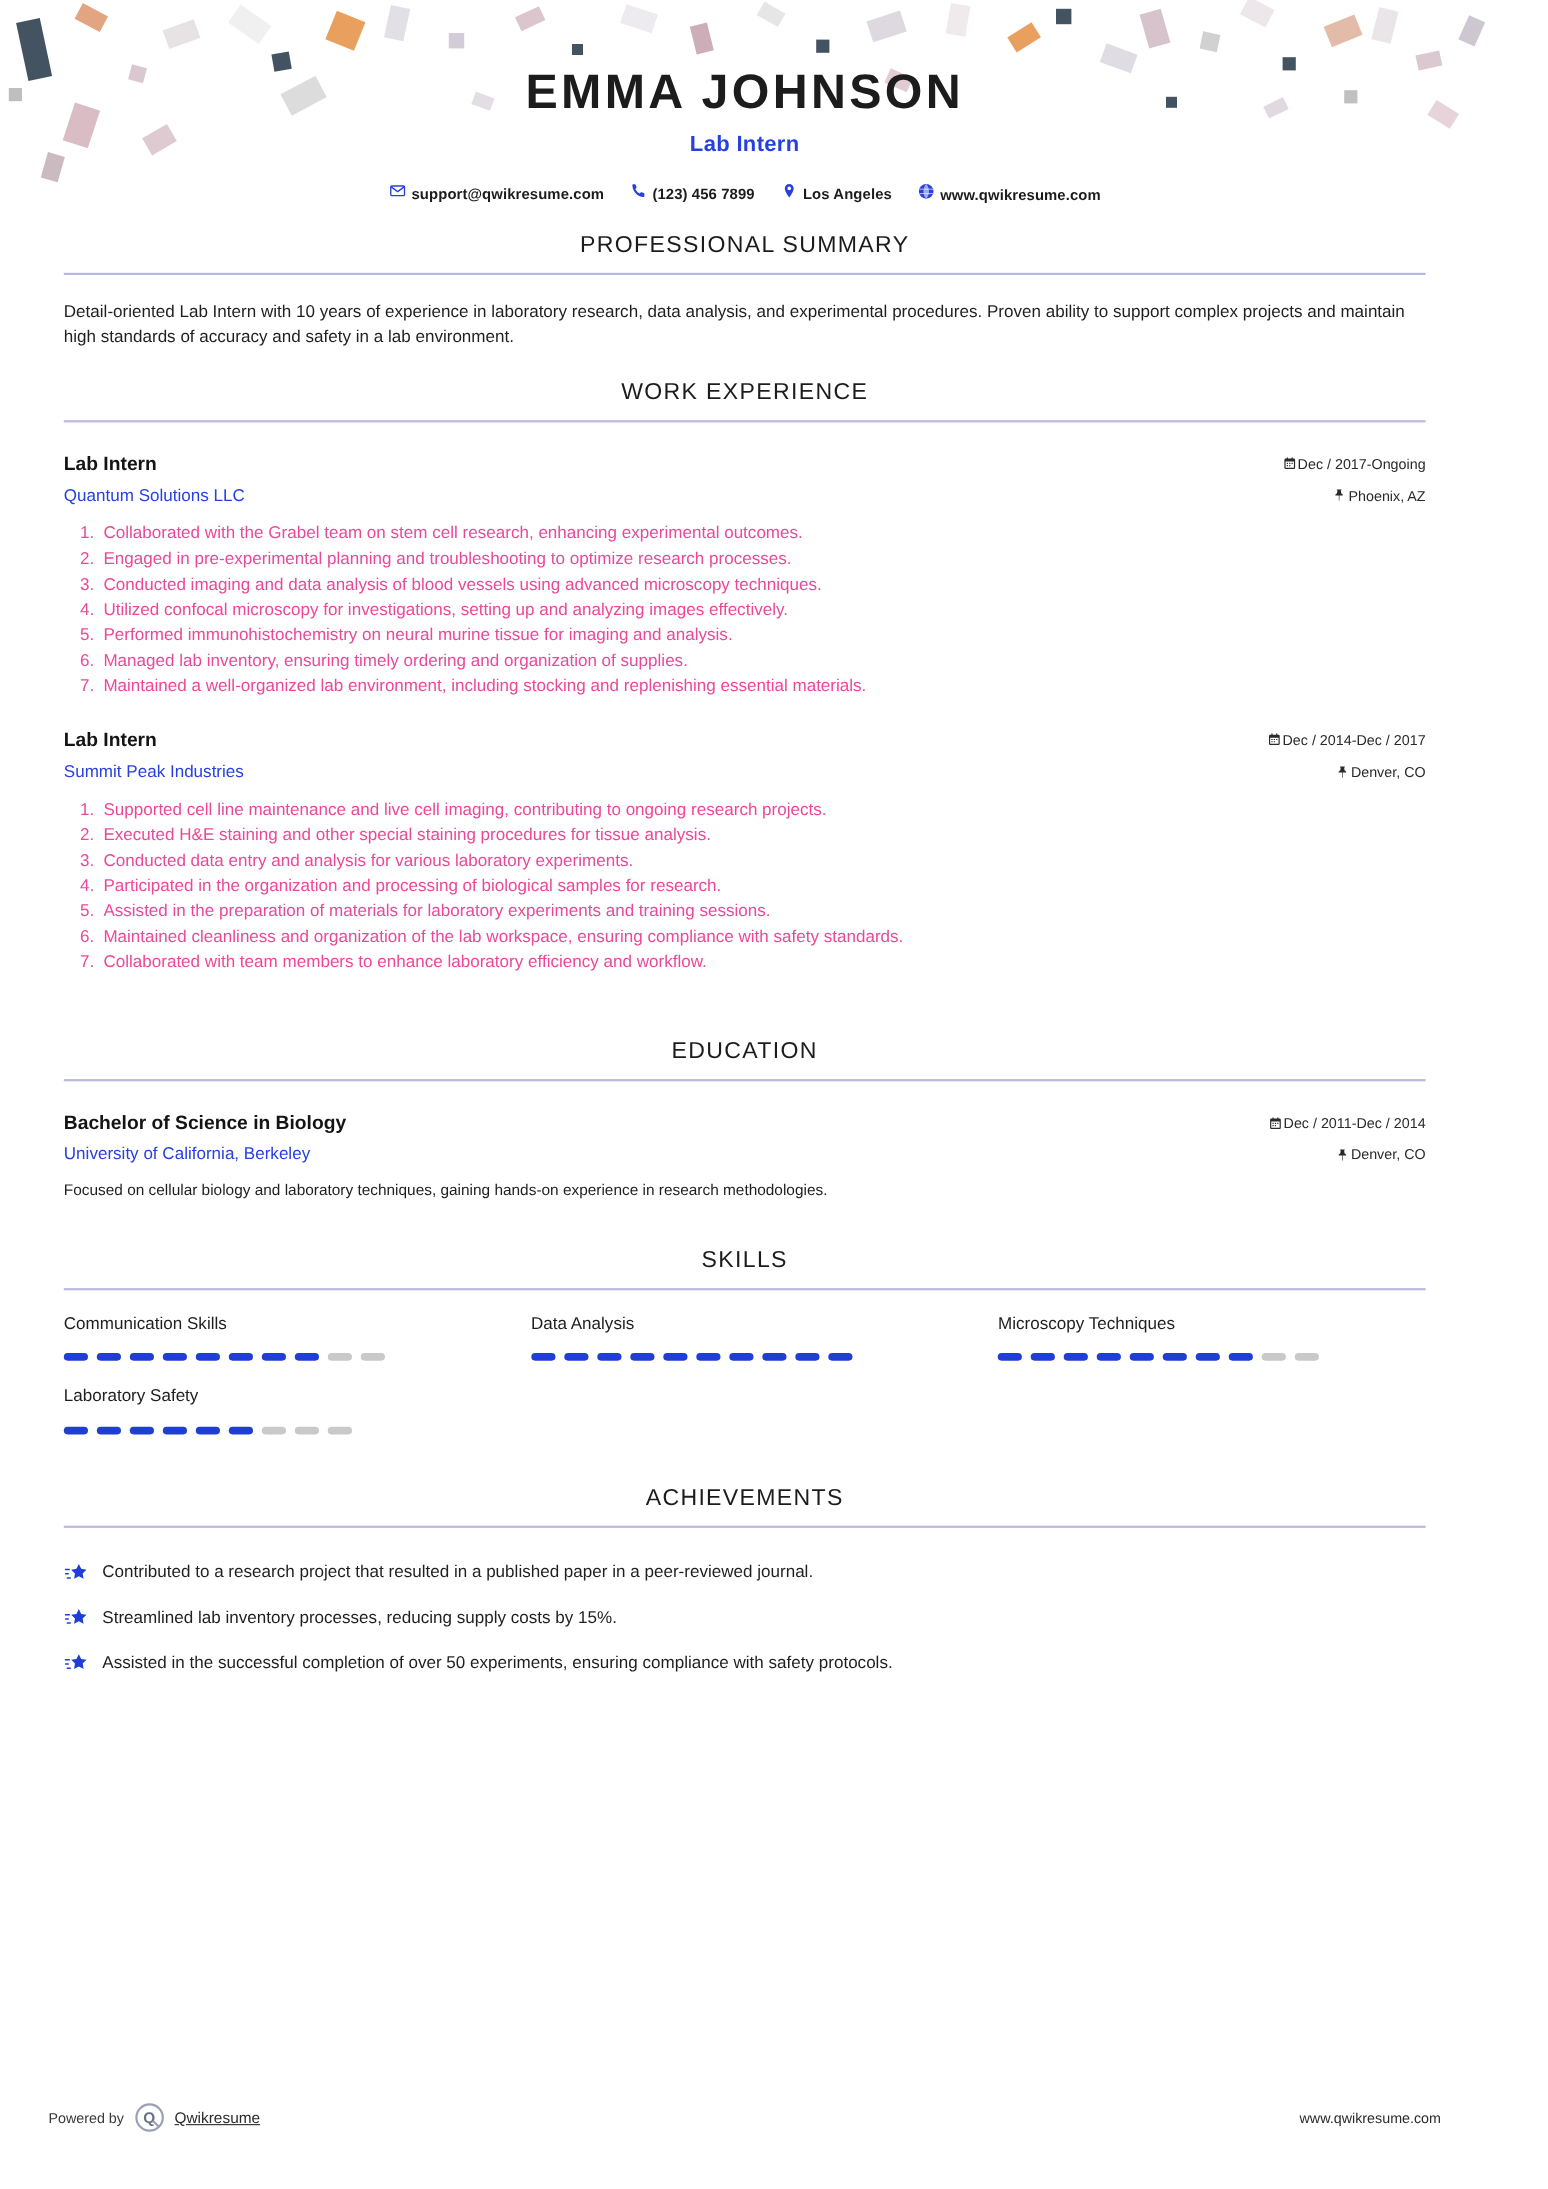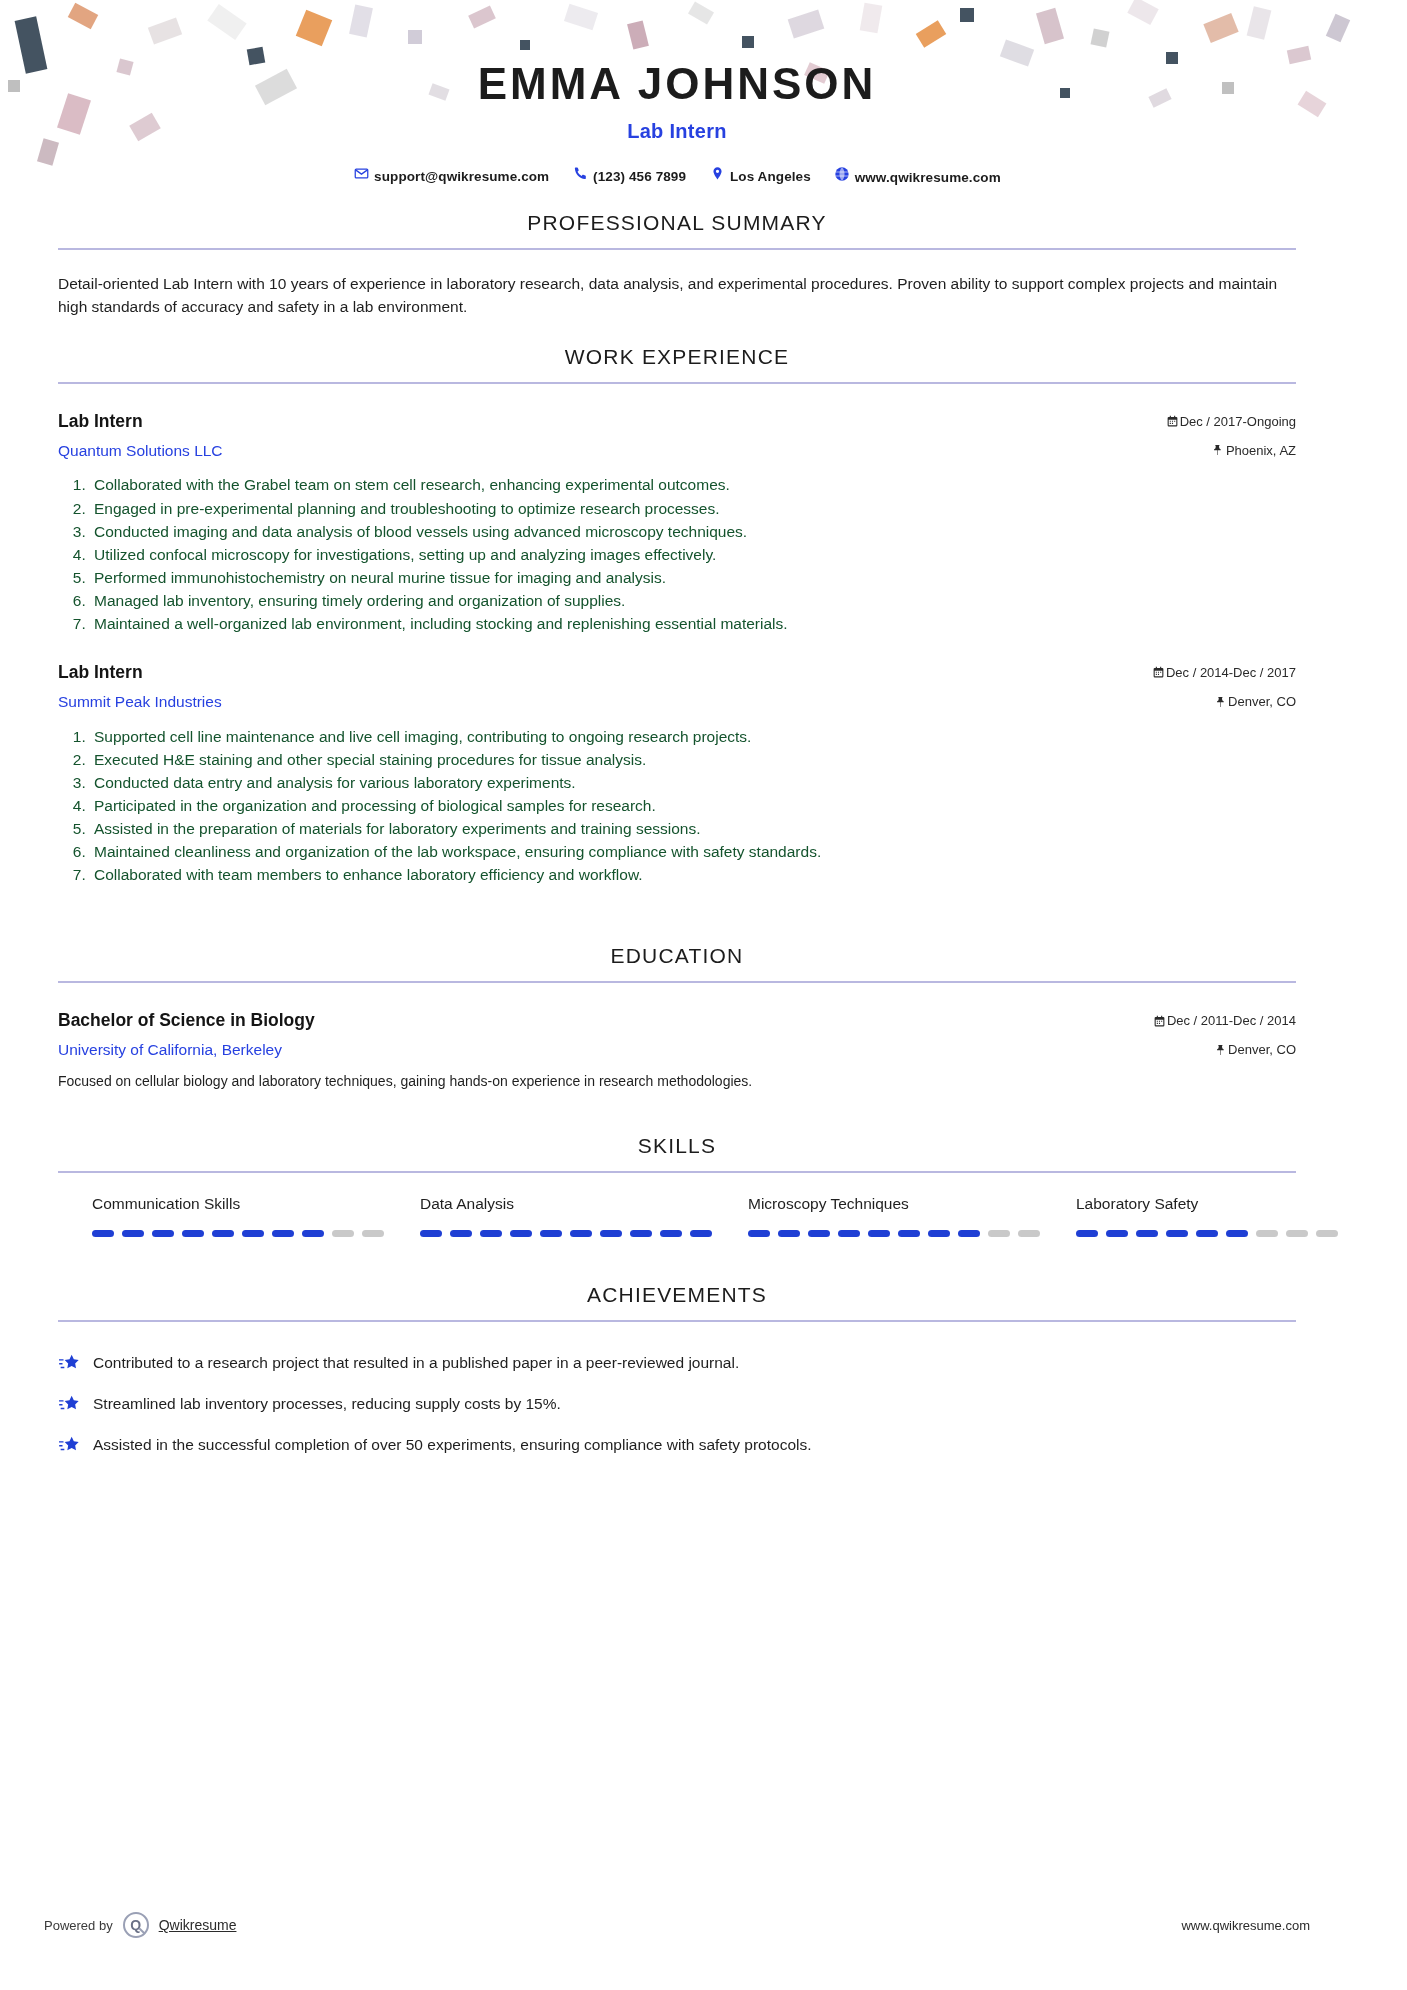--- a/index.html
+++ b/index.html
@@ -150,40 +150,39 @@
   .meta .mi svg { display: block; }
 
   ol.bullets {
     margin: 13px 0 0 0;
     padding-left: 32px;
     list-style: decimal;
   }
   ol.bullets li {
     font-size: 15.5px;
     line-height: 1.49;
-    color: #14532d;
+    color: #ec4899;
     padding-left: 4px;
   }
 
   
   .edu-desc {
     margin-top: 11px;
     font-size: 14px;
     line-height: 1.5;
     color: #1f1f1f;
   }
 
   
   .skills-grid {
     margin-top: 22px;
     display: grid;
-    grid-template-columns: repeat(4, 1fr);
+    grid-template-columns: repeat(3, 1fr);
     column-gap: 36px;
     row-gap: 24px;
-    margin-left: 34px;
   }
   .skill-name {
     font-size: 15.5px;
     color: #1f1f1f;
     line-height: 1.2;
   }
   .skill-bar {
     margin-top: 17px;
     display: flex;
     gap: 8px;

